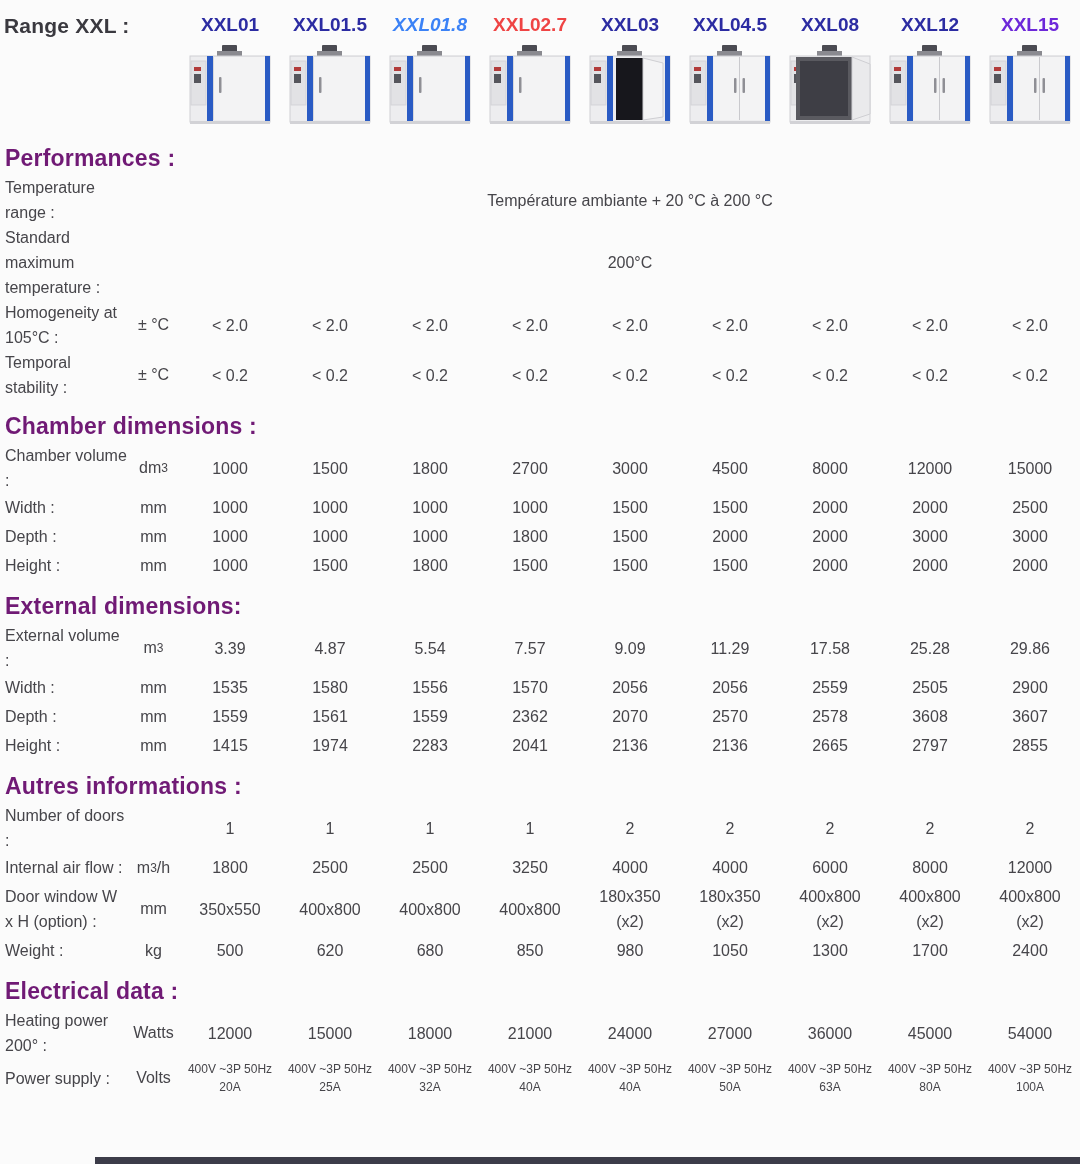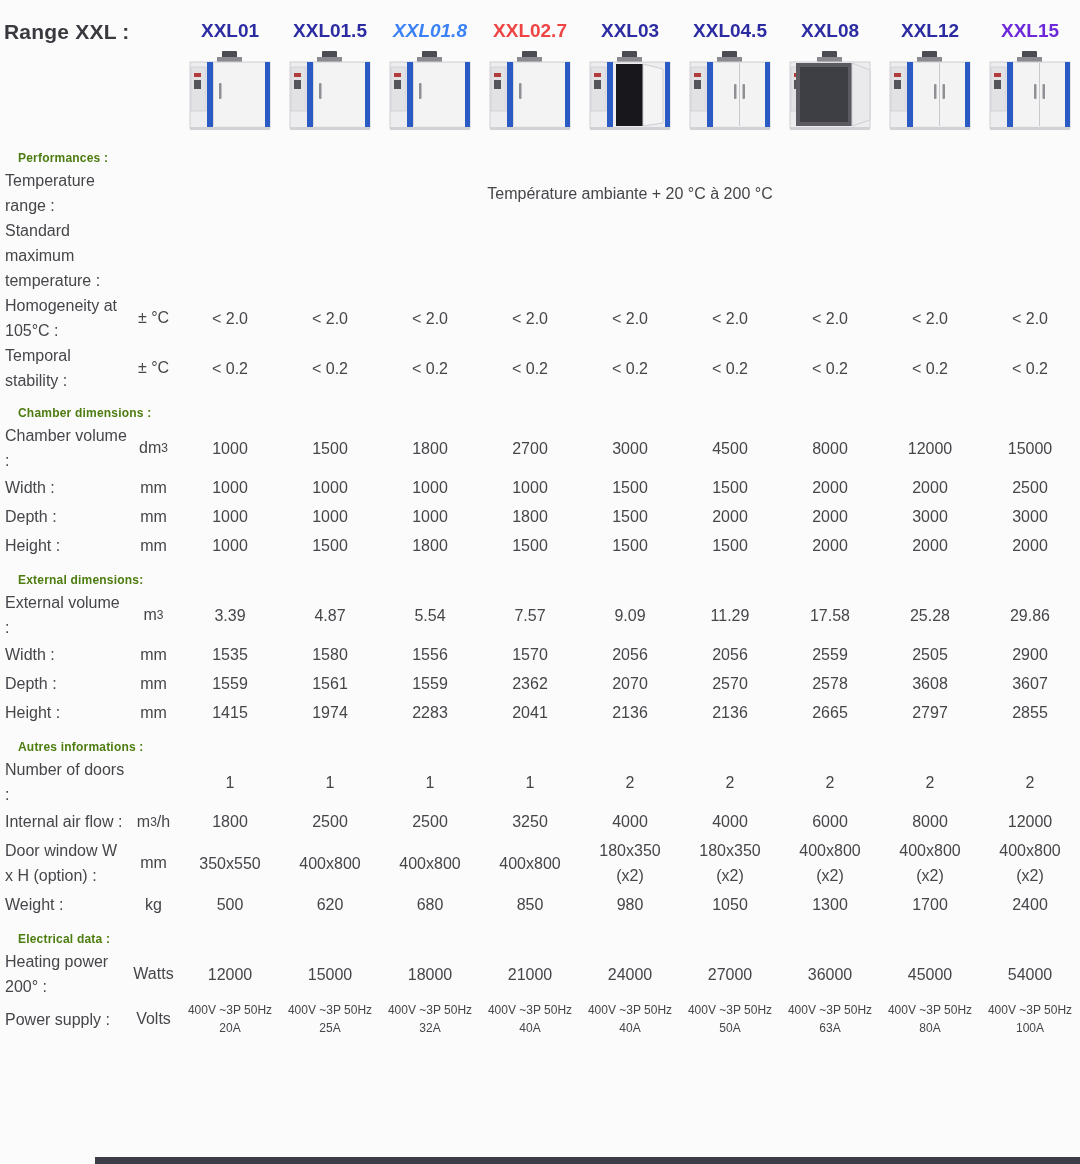--- a/index.html
+++ b/index.html
@@ -8,45 +8,44 @@
     min-height: 1164px;
     position: relative;
     background: #fbfbfb;
     color: #46454a;
     font-family: "Liberation Sans", "DejaVu Sans", sans-serif;
     overflow-x: hidden;
   }
   .header-row {
     display: grid;
     grid-template-columns: 180px repeat(9, 100px);
-    padding-top: 6px;
     align-items: start;
   }
   .range-label {
     font-size: 21px;
     font-weight: bold;
     color: #3a393f;
     padding: 14px 0 0 4px;
     letter-spacing: .2px;
   }
   .model { text-align: center; }
   .model-name {
     font-weight: bold;
     font-size: 19px;
     padding: 14px 0 8px;
     cursor: pointer;
   }
   .oven { display: inline-block; line-height: 0; }
 
   .section-title {
-    font-size: 12px;
+    font-size: 23px;
     font-weight: bold;
-    color: #4d7c0f;
+    color: #701a75;
     margin: 13px 0 3px;
-    padding-left: 18px;
+    padding-left: 5px;
     letter-spacing: .2px;
   }
   .row {
     display: grid;
     grid-template-columns: 127px 53px repeat(9, 100px);
     align-items: center;
   }
   .cell { font-size: 16px; min-height: 25px; display: flex; align-items: center; }
   .cell.label {
     line-height: 25px;
@@ -201,20 +200,21 @@
       <section class="section">
         <h2 class="section-title">Performances :</h2>
         <div class="row">
           <div class="cell label">Temperature range :</div>
           <div class="cell unit"></div>
           <div class="cell span-value">Température ambiante + 20 °C à 200 °C</div>
         </div>
         <div class="row">
           <div class="cell label">Standard maximum temperature :</div>
           <div class="cell unit"></div>
+          <div class="cell span-value">200°C</div>
         </div>
         <div class="row">
           <div class="cell label">Homogeneity at 105°C :</div>
           <div class="cell unit">± °C</div>
           <div class="cell value">&lt; 2.0</div>
           <div class="cell value">&lt; 2.0</div>
           <div class="cell value">&lt; 2.0</div>
           <div class="cell value">&lt; 2.0</div>
           <div class="cell value">&lt; 2.0</div>
           <div class="cell value">&lt; 2.0</div>

